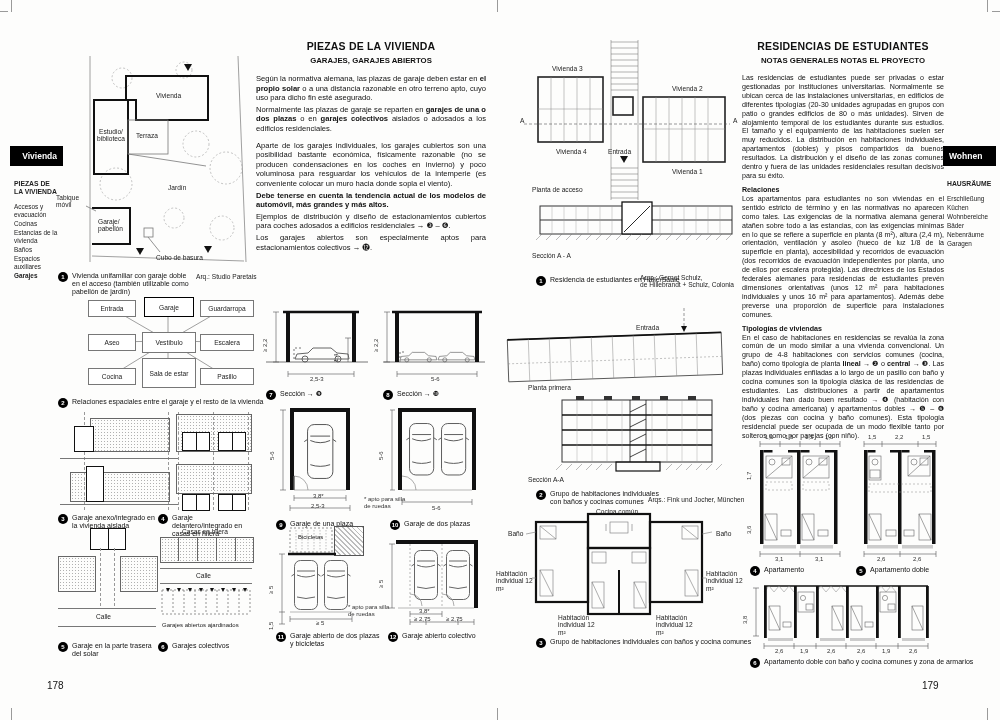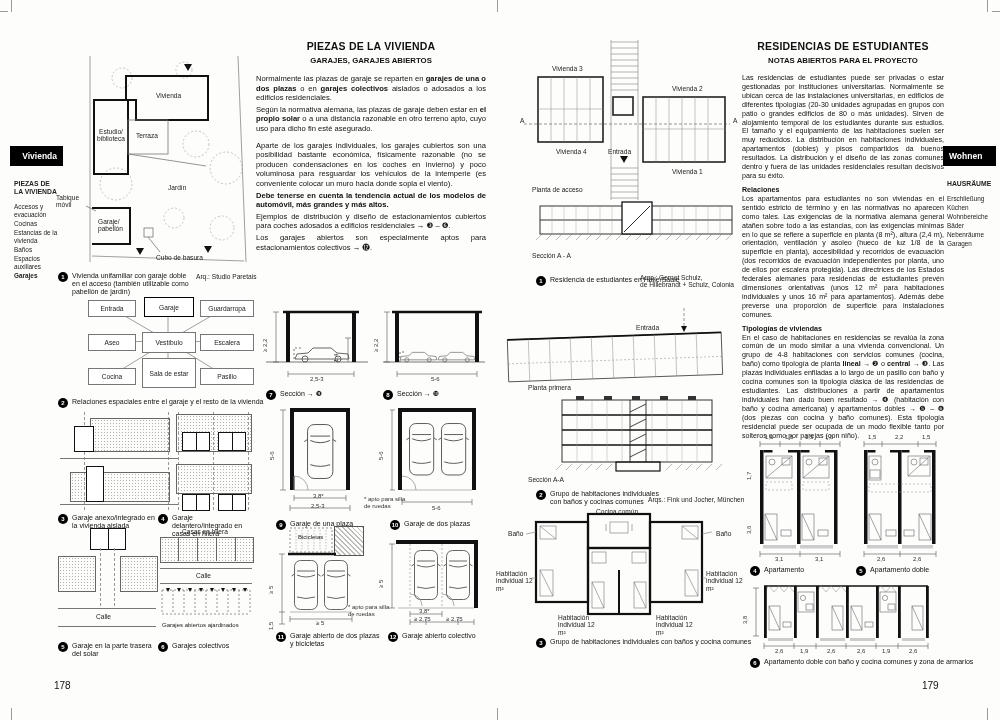--- a/index.html
+++ b/index.html
@@ -79,22 +79,22 @@
   <div class="it">Cocinas</div>
   <div class="it">Estancias de la vivienda</div>
   <div class="it">Baños</div>
   <div class="it">Espacios auxiliares</div>
   <div class="it itb">Garajes</div>
 </div>
 
 <div class="col colL" style="left:256px;top:40px;width:230px">
   <div class="ttl">PIEZAS DE LA VIVIENDA</div>
   <div class="sttl">GARAJES, GARAJES ABIERTOS</div>
+  <p class="bp"><span>Según la normativa alemana, las plazas de garaje deben estar en </span><b>el propio solar</b><span> o a una distancia razonable en otro terreno apto, cuyo uso para dicho fin esté asegurado.</span></p>
   <p class="bp"><span>Normalmente las plazas de garaje se reparten en </span><b>garajes de una o dos plazas</b><span> o en </span><b>garajes colectivos</b><span> aislados o adosados a los edificios residenciales.</span></p>
-  <p class="bp"><span>Según la normativa alemana, las plazas de garaje deben estar en </span><b>el propio solar</b><span> o a una distancia razonable en otro terreno apto, cuyo uso para dicho fin esté asegurado.</span></p>
   <div class="gap"></div>
   <p class="bp">Aparte de los garajes individuales, los garajes cubiertos son una posibilidad bastante económica, físicamente razonable (no se producen condensaciones en los coches en invierno) y poco voluminosa para resguardar los vehículos de la intemperie (es conveniente colocar un muro hacia donde sopla el viento).</p>
   <p class="bp" style="font-weight:bold">Debe tenerse en cuenta la tendencia actual de los modelos de automóvil, más grandes y más altos.</p>
   <p class="bp">Ejemplos de distribución y diseño de estacionamientos cubiertos para coches adosados a edificios residenciales → ❸ – ❻.</p>
   <p class="bp">Los garajes abiertos son especialmente aptos para estacionamientos colectivos → ⓬.</p>
 </div>
 
 <div class="fig" style="left:56px;top:56px;width:198px;height:212px">
   <svg width="198" height="212">
     <g stroke="#888" fill="none" stroke-width="0.8">
@@ -446,39 +446,39 @@
   <span class="dim" style="left:31px;top:70px">3,8*</span>
   <span class="dim" style="left:26px;top:78px">≥ 2,75</span>
   <span class="dim" style="left:58px;top:78px">≥ 2,75</span>
 </div>
 <span class="note" style="left:348px;top:604px;width:42px">* apto para silla de ruedas</span>
 <div class="cap" style="left:388px;top:632px;width:100px">
   <span class="badge">12</span>
   <span>Garaje abierto colectivo</span>
 </div>
 
-<span class="pgno" style="left:54px;top:680px">178</span>
+<span class="pgno" style="left:47px;top:680px">178</span>
 
 <div class="tab" style="left:943px;top:146px;width:47px;padding-left:6px">
     <span>Wohnen</span>
   </div>
 
 <div class="side" style="left:947px;top:180px">
   <div class="sh">HAUSRÄUME</div>
   <div class="it">Erschließung</div>
   <div class="it">Küchen</div>
   <div class="it">Wohnbereiche</div>
   <div class="it">Bäder</div>
   <div class="it">Nebenräume</div>
   <div class="it">Garagen</div>
 </div>
 
 <div class="col colR" style="left:742px;top:40px;width:202px">
   <div class="ttl">RESIDENCIAS DE ESTUDIANTES</div>
-  <div class="sttl">NOTAS ABIERTOS PARA EL PROYECTO</div>
+  <div class="sttl">NOTAS GENERALES NOTAS EL PROYECTO</div>
   <p class="bp">Las residencias de estudiantes puede ser privadas o estar gestionadas por instituciones universitarias. Normalmente se ubican cerca de las instalaciones universitarias, en edificios de diferentes tipologías (20-30 unidades agrupadas en grupos con patio o grandes edificios de 80 o más unidades). Sirven de alojamiento temporal de los estudiantes durante sus estudios. El tamaño y el equipamiento de las habitaciones suelen ser muy reducidos. La distribución en habitaciones individuales, apartamentos (dobles) y pisos compartidos da buenos resultados. La distribución y el diseño de las zonas comunes dentro y fuera de las unidades residenciales resultan decisivos para su éxito.</p>
   <div class="bh">Relaciones</div>
   <p class="bp">Los apartamentos para estudiantes no son viviendas en el sentido estricto de término y en las normativas no aparecen como tales. Las exigencias de la normativa alemana general atañen sobre todo a las estancias, con las exigencias mínimas en lo que se refiere a superficie en planta (8 m²), altura (2,4 m), orientación, ventilación y asoleo (hueco de luz 1/8 de la superficie en planta), accesibilidad y recorridos de evacuación (dos recorridos de evacuación independientes por planta, uno de ellos por escalera protegida). Las directrices de los Estados federales alemanes para residencias de estudiantes prevén dimensiones orientativas (unos 12 m² para habitaciones individuales y unos 16 m² para apartamentos). Además debe preverse una proporción de superficie para instalaciones comunes.</p>
   <div class="bh">Tipologías de viviendas</div>
   <p class="bp"><span>En el caso de habitaciones en residencias se revalúa la zona común de un modo similar a una vivienda convencional. Un grupo de 4-8 habitaciones con servicios comunes (cocina, baño) como tipología de planta </span><b>lineal</b><span> → ❷ o </span><b>central</b><span> → ❸. Las plazas individuales enfiladas a lo largo de un pasillo con baño y cocina comunes son la tipología clásica de las residencias de estudiantes. Las distribuciones a partir de apartamentos individuales han dado buen resultado → ❹ (habitación con baño y cocina americana) y apartamentos dobles → ❺ – ❻ (dos piezas con cocina y baño comunes). Esta tipología residencial puede ser ocupada de un modo flexible tanto por solteros como por parejas (con niño).</span></p>
 </div>
 
 <div class="fig" style="left:496px;top:40px;width:246px;height:252px">
   <svg width="246" height="160">
     <g stroke="#666" stroke-width="0.5">

